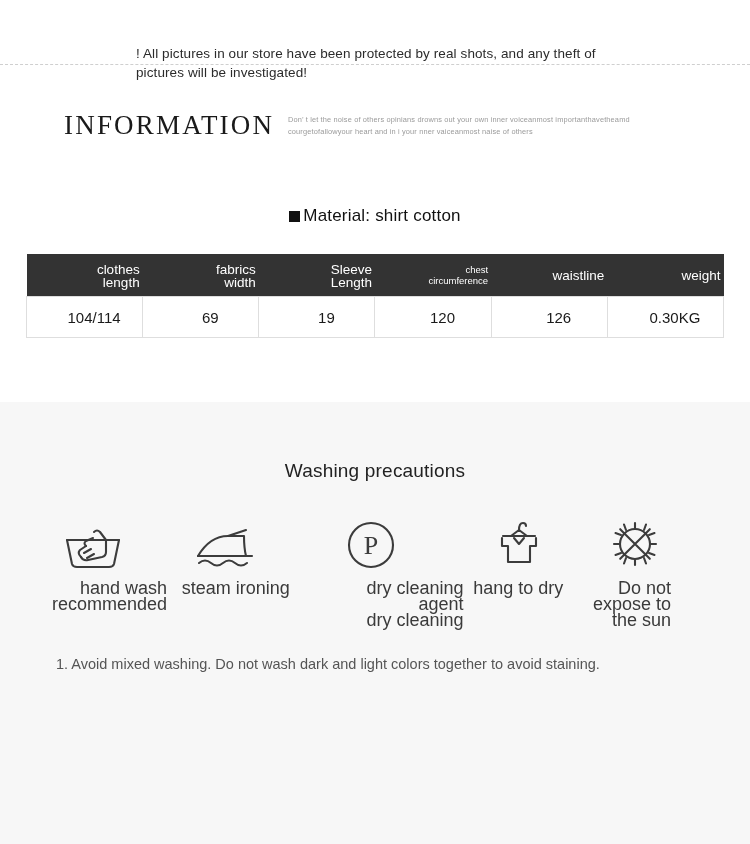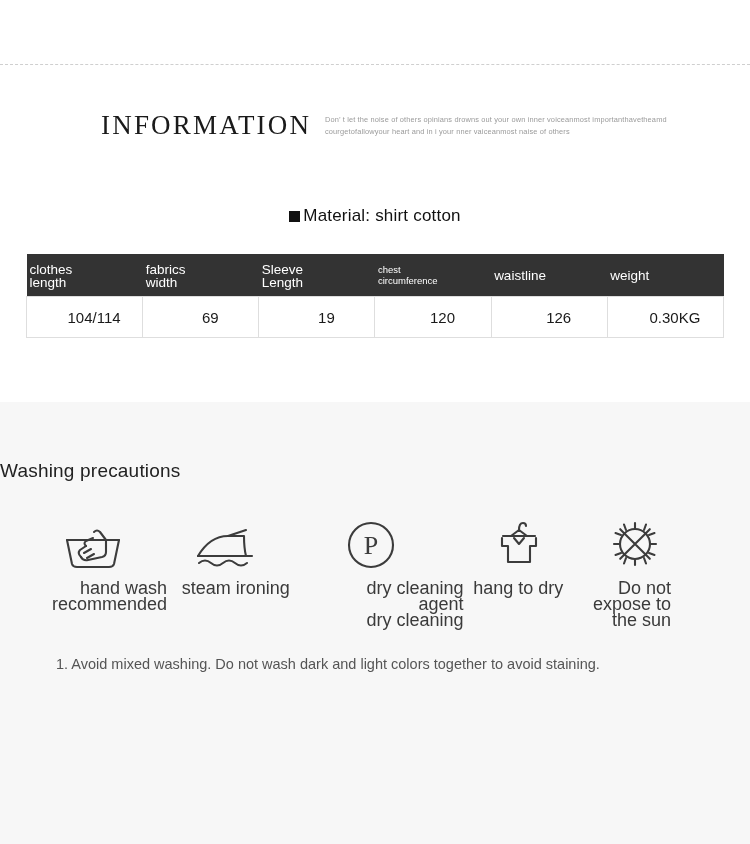--- a/index.html
+++ b/index.html
@@ -36,21 +36,20 @@
     font-size: 13.5px;
     line-height: 19px;
     color: #2b2b2b;
     letter-spacing: 0.1px;
   }
 
   
   .info-block {
     position: relative;
     height: 80px;
-    margin-left: 37px;
   }
   .info-title {
     position: absolute;
     left: 64px;
     top: 10px;
     font-family: "Liberation Serif", serif;
     font-size: 27px;
     letter-spacing: 2.2px;
     color: #1a1a1a;
   }
@@ -90,21 +89,21 @@
     border-collapse: collapse;
     width: 698px;
     table-layout: fixed;
   }
   table.size-table thead th {
     background: #333333;
     color: #ffffff;
     font-weight: normal;
     height: 38px;
     vertical-align: middle;
-    text-align: left;
+    text-align: right;
     padding: 2px 3px;
     line-height: 13px;
     border: none;
   }
   table.size-table thead th .h-lg { font-size: 13.5px; }
   table.size-table thead th .h-sm { font-size: 9.5px; line-height: 11px; display:block;}
   table.size-table tbody td {
     border: 1px solid #dedede;
     height: 38px;
     text-align: center;
@@ -118,20 +117,21 @@
   
   .wash-section {
     position: absolute;
     left: 0;
     right: 0;
     top: 402px;
     height: 442px;
     background: #f7f7f7;
   }
   .wash-title {
+    text-align: center;
     padding-top: 58px;
     font-size: 19px;
     color: #222222;
     letter-spacing: 0.2px;
   }
   .icons-row {
     display: flex;
     justify-content: space-between;
     margin: 36px 52px 0 52px;
   }
@@ -170,20 +170,21 @@
     line-height: 21px;
     color: #555555;
     margin-bottom: 13px;
   }
 </style>
 </head>
 <body>
 
 <div class="notice-band">
   <div class="notice-rule"></div>
+  <div class="notice-text">! All pictures in our store have been protected by real shots, and any theft of pictures will be investigated!</div>
 </div>
 
 <div class="info-block">
   <div class="info-title">INFORMATION</div>
   <div class="info-sub">
     <div>Don’ t let the noise of others opinians drowns out your own inner voiceanmost importanthavetheamd</div>
     <div>courgetofallowyour heart and in i your nner vaiceanmost naise of others</div>
   </div>
 </div>
 

